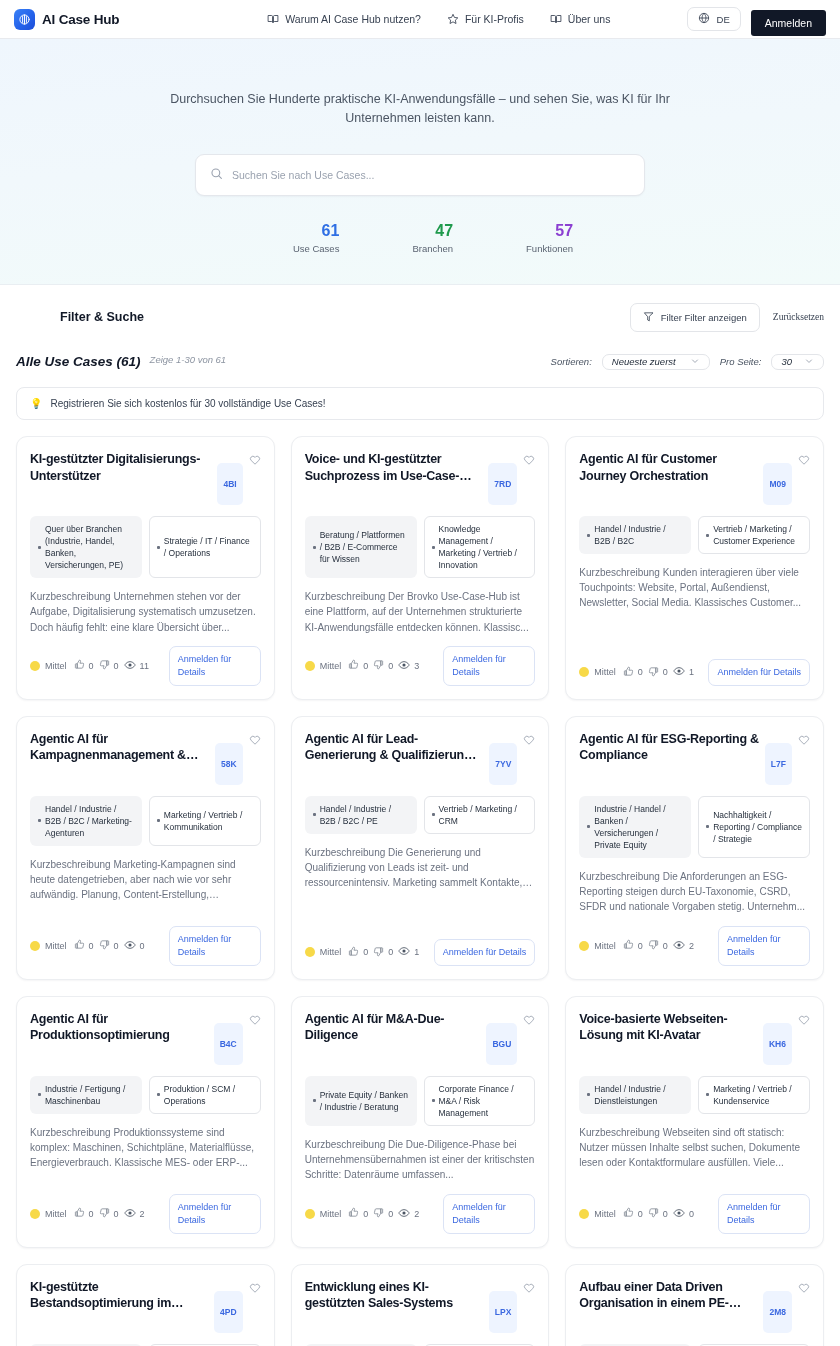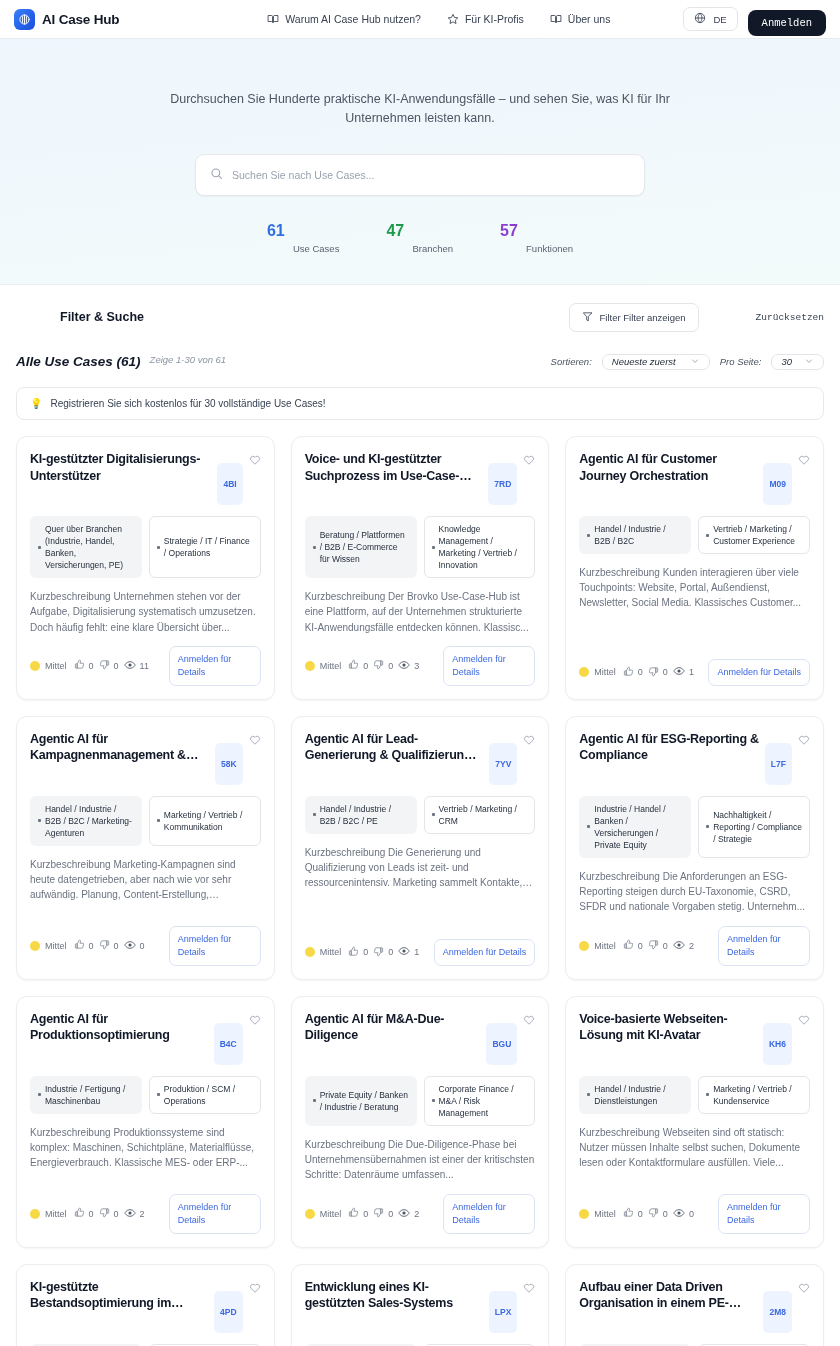--- a/index.html
+++ b/index.html
@@ -37,23 +37,23 @@
   .nav-item svg { display:block; }
 
   .header-right { margin-left: auto; display: flex; align-items: center; gap: 10px; }
   .lang-btn {
     display: flex; align-items: center; gap: 7px;
     border: 1px solid #e3e5e9; border-radius: 7px;
     padding: 4px 10px; font-size: 9.5px; color: #374151;
     background: #fff; cursor: pointer;
   }
   .signin-btn {
-    background: #111827; color: #fff; border: none; border-radius: 8px;
+    background: #111827; color: #fff; border: none; border-radius: 3px;
     font-size: 10.5px; padding: 7px 14px; cursor: pointer;
-    font-family: Liberation Mono, monospace;
+    font-family: Liberation Sans, sans-serif;
     margin-top: 8px;
   }
 
   
   .hero {
     background: linear-gradient(175deg, #eff6fd 0%, #f1f8fc 45%, #f2fbfa 100%);
     padding: 34px 0 30px;
     text-align: center;
     border-bottom: 1px solid #e9eef2;
   }
@@ -74,40 +74,40 @@
     box-shadow: 0 1px 2px rgba(16,24,40,0.04);
   }
   .search-wrap input {
     border: none; outline: none; flex: 1;
     font-size: 10.5px; color: #111827;
     font-family: inherit; background: transparent;
   }
   .search-wrap input::placeholder { color: #9aa2af; }
 
   .stats { display: flex; justify-content: center; gap: 47px; margin-top: 25px; }
-  .stat { text-align: left; }
+  .stat { text-align: right; }
   .stat-num { font-size: 16px; font-weight: bold; line-height: 1.2; }
   .stat-label { font-size: 9.5px; color: #5b6472; margin-top: 3px; margin-left: 26px; }
 
   
   .filterbar {
     display: flex; align-items: center;
     padding: 18px 16px 0;
   }
   .filterbar h2 { font-size: 12.5px; font-weight: bold; color: #111827; padding-left: 44px; }
   .filter-actions { margin-left: auto; display: flex; align-items: center; gap: 13px; }
   .filter-toggle {
     display: flex; align-items: center; gap: 7px;
     border: 1px solid #e3e5e9; border-radius: 7px;
     background: #fff; padding: 7px 12px; font-size: 9.5px; color: #374151;
     cursor: pointer; font-family: inherit;
   }
   .reset-btn {
     background: none; border: none; font-size: 9.5px; color: #374151;
-    cursor: pointer; font-family: Liberation Mono, monospace; padding: 0; margin-left: 44px;
+    cursor: pointer; font-family: Liberation Serif, serif; padding: 0;
   }
 
   
   .results-head {
     display: flex; align-items: flex-start;
     padding: 22px 16px 0;
     font-style: italic;
   }
   .results-title { font-size: 13.5px; font-weight: bold; color: #111827; }
   .results-count { font-size: 9.5px; color: #8c94a1; margin-left: 9px; }

